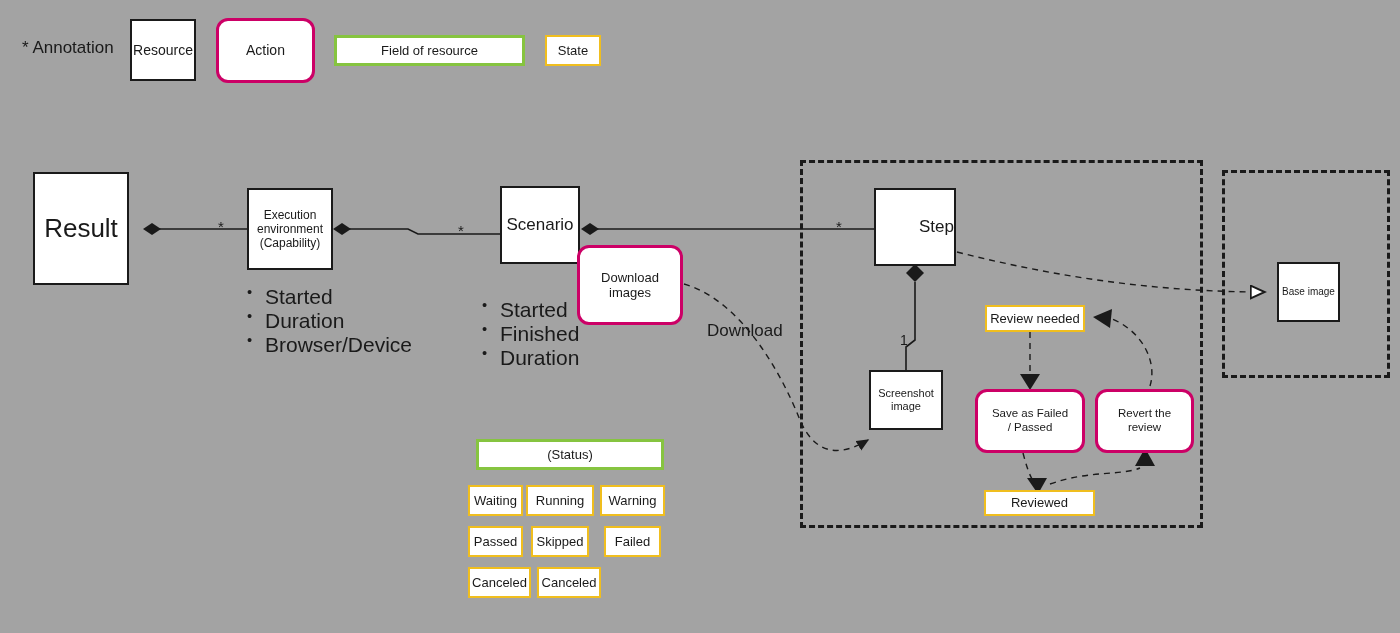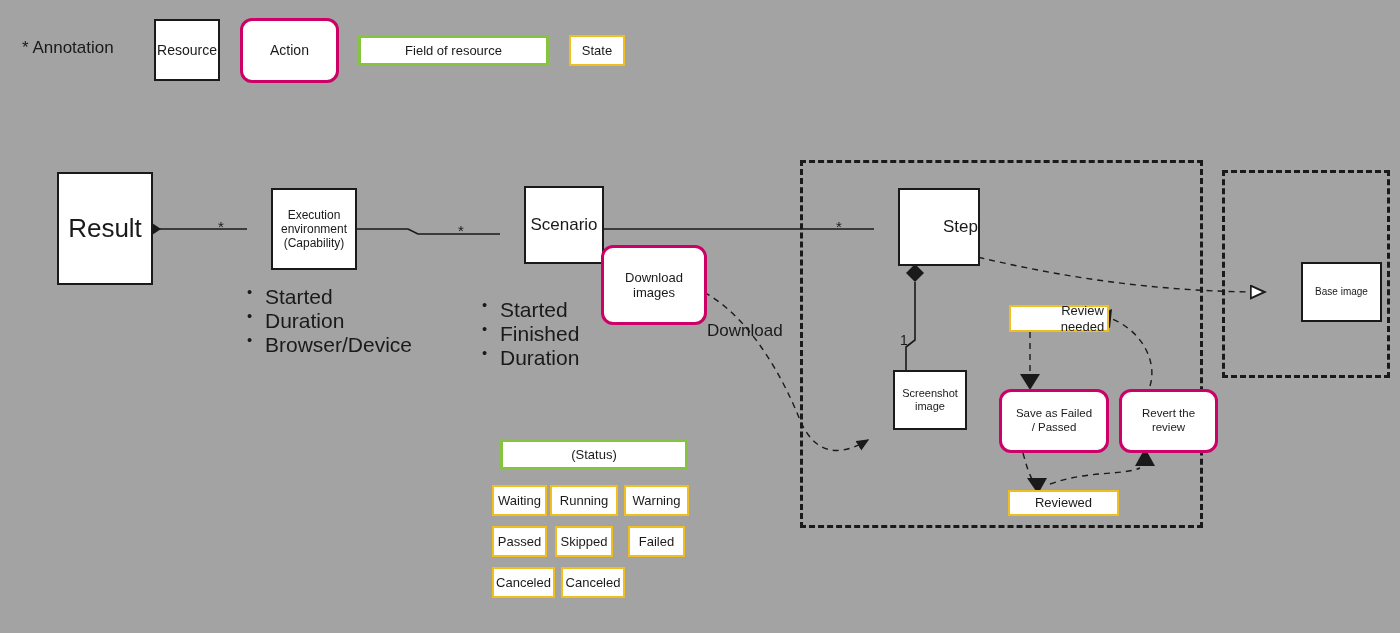--- a/index.html
+++ b/index.html
@@ -29,21 +29,20 @@
   }
   .node {
     position: absolute;
     box-sizing: border-box;
     display: flex;
     align-items: center;
     justify-content: center;
     text-align: center;
     background: #ffffff;
     line-height: 1.18;
-    margin-left: 24px;
   }
   
   .n-resource {
     border: 2.5px solid #1a1a1a;
   }
   
   .n-action {
     border: 3px solid #CC0066;
     border-radius: 12px;
   }
@@ -207,25 +206,25 @@
 
   <div class="node n-resource" style="left:874px; top:188px; width:82px; height:78px; font-size:17px;justify-content:flex-end;">
     <span>Step</span>
   </div>
 
   <div class="node n-resource" style="left:869px; top:370px; width:74px; height:60px; font-size:11px; flex-direction:column;">
     <span>Screenshot</span>
     <span>image</span>
   </div>
 
-  <div class="node n-resource" style="left:1277px; top:262px; width:81px; height:60px; font-size:10px;text-align:right;">
+  <div class="node n-resource" style="left:1277px; top:262px; width:63px; height:60px; font-size:10px;text-align:right;">
     <span>Base image</span>
   </div>
 
-  <div class="node n-state" style="left:985px; top:305px; width:100px; height:27px; font-size:13px;padding-left:47px;">
+  <div class="node n-state" style="left:985px; top:305px; width:100px; height:27px; font-size:13px;">
     <span>Review needed</span>
   </div>
 
   <div class="node n-action" style="left:975px; top:389px; width:110px; height:64px; font-size:11.5px; flex-direction:column;">
     <span>Save as Failed</span>
     <span>/ Passed</span>
   </div>
 
   <div class="node n-action" style="left:1095px; top:389px; width:99px; height:64px; font-size:11.5px; flex-direction:column;">
     <span>Revert the</span>

